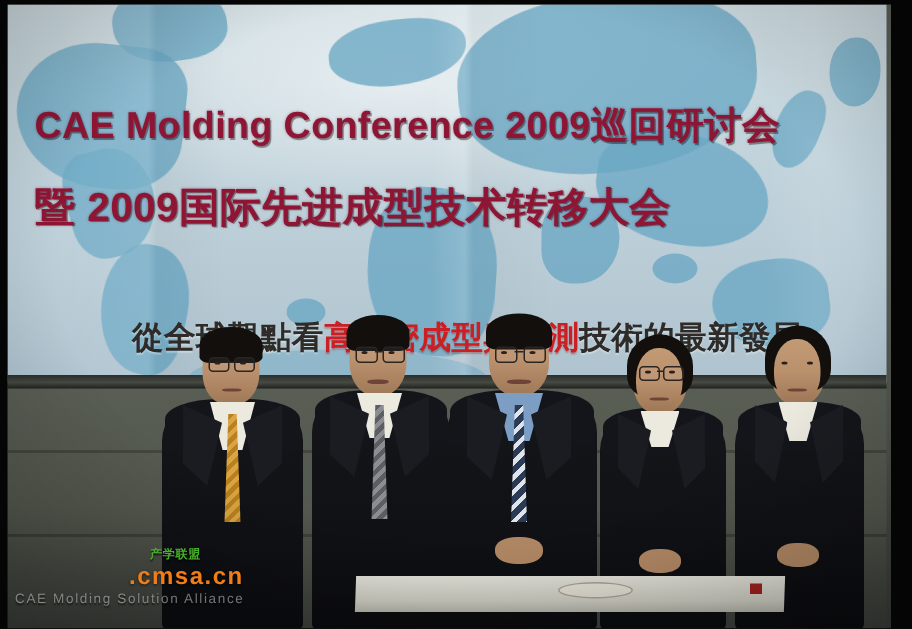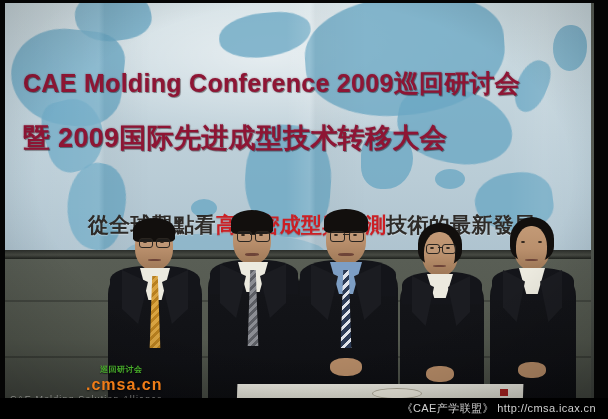--- a/index.html
+++ b/index.html
@@ -460,24 +460,21 @@
     <div class="hands" style="left:518px; top:362px; width:28px; height:16px;"></div>
   </div>
 
   <div class="table"></div>
   <div class="table-item"></div>
   <div class="table-dot"></div>
 
   <div class="vignette"></div>
 
   <div class="wm wm-icax">.cmsa.cn</div>
-  <div class="wm wm-green">巡回研讨会</div>
+  <div class="wm wm-green">产学联盟</div>
   <div class="wm wm-sub">CAE Molding Solution Alliance</div>
 
   <div class="edge edge-left"></div>
   <div class="edge edge-right"></div>
   <div class="edge edge-top"></div>
 
-  <div class="letterbox">
-    <div class="credit">《CAE产学联盟》 http://cmsa.icax.cn</div>
-  </div>
 
 </div>
 
 </body></html>

